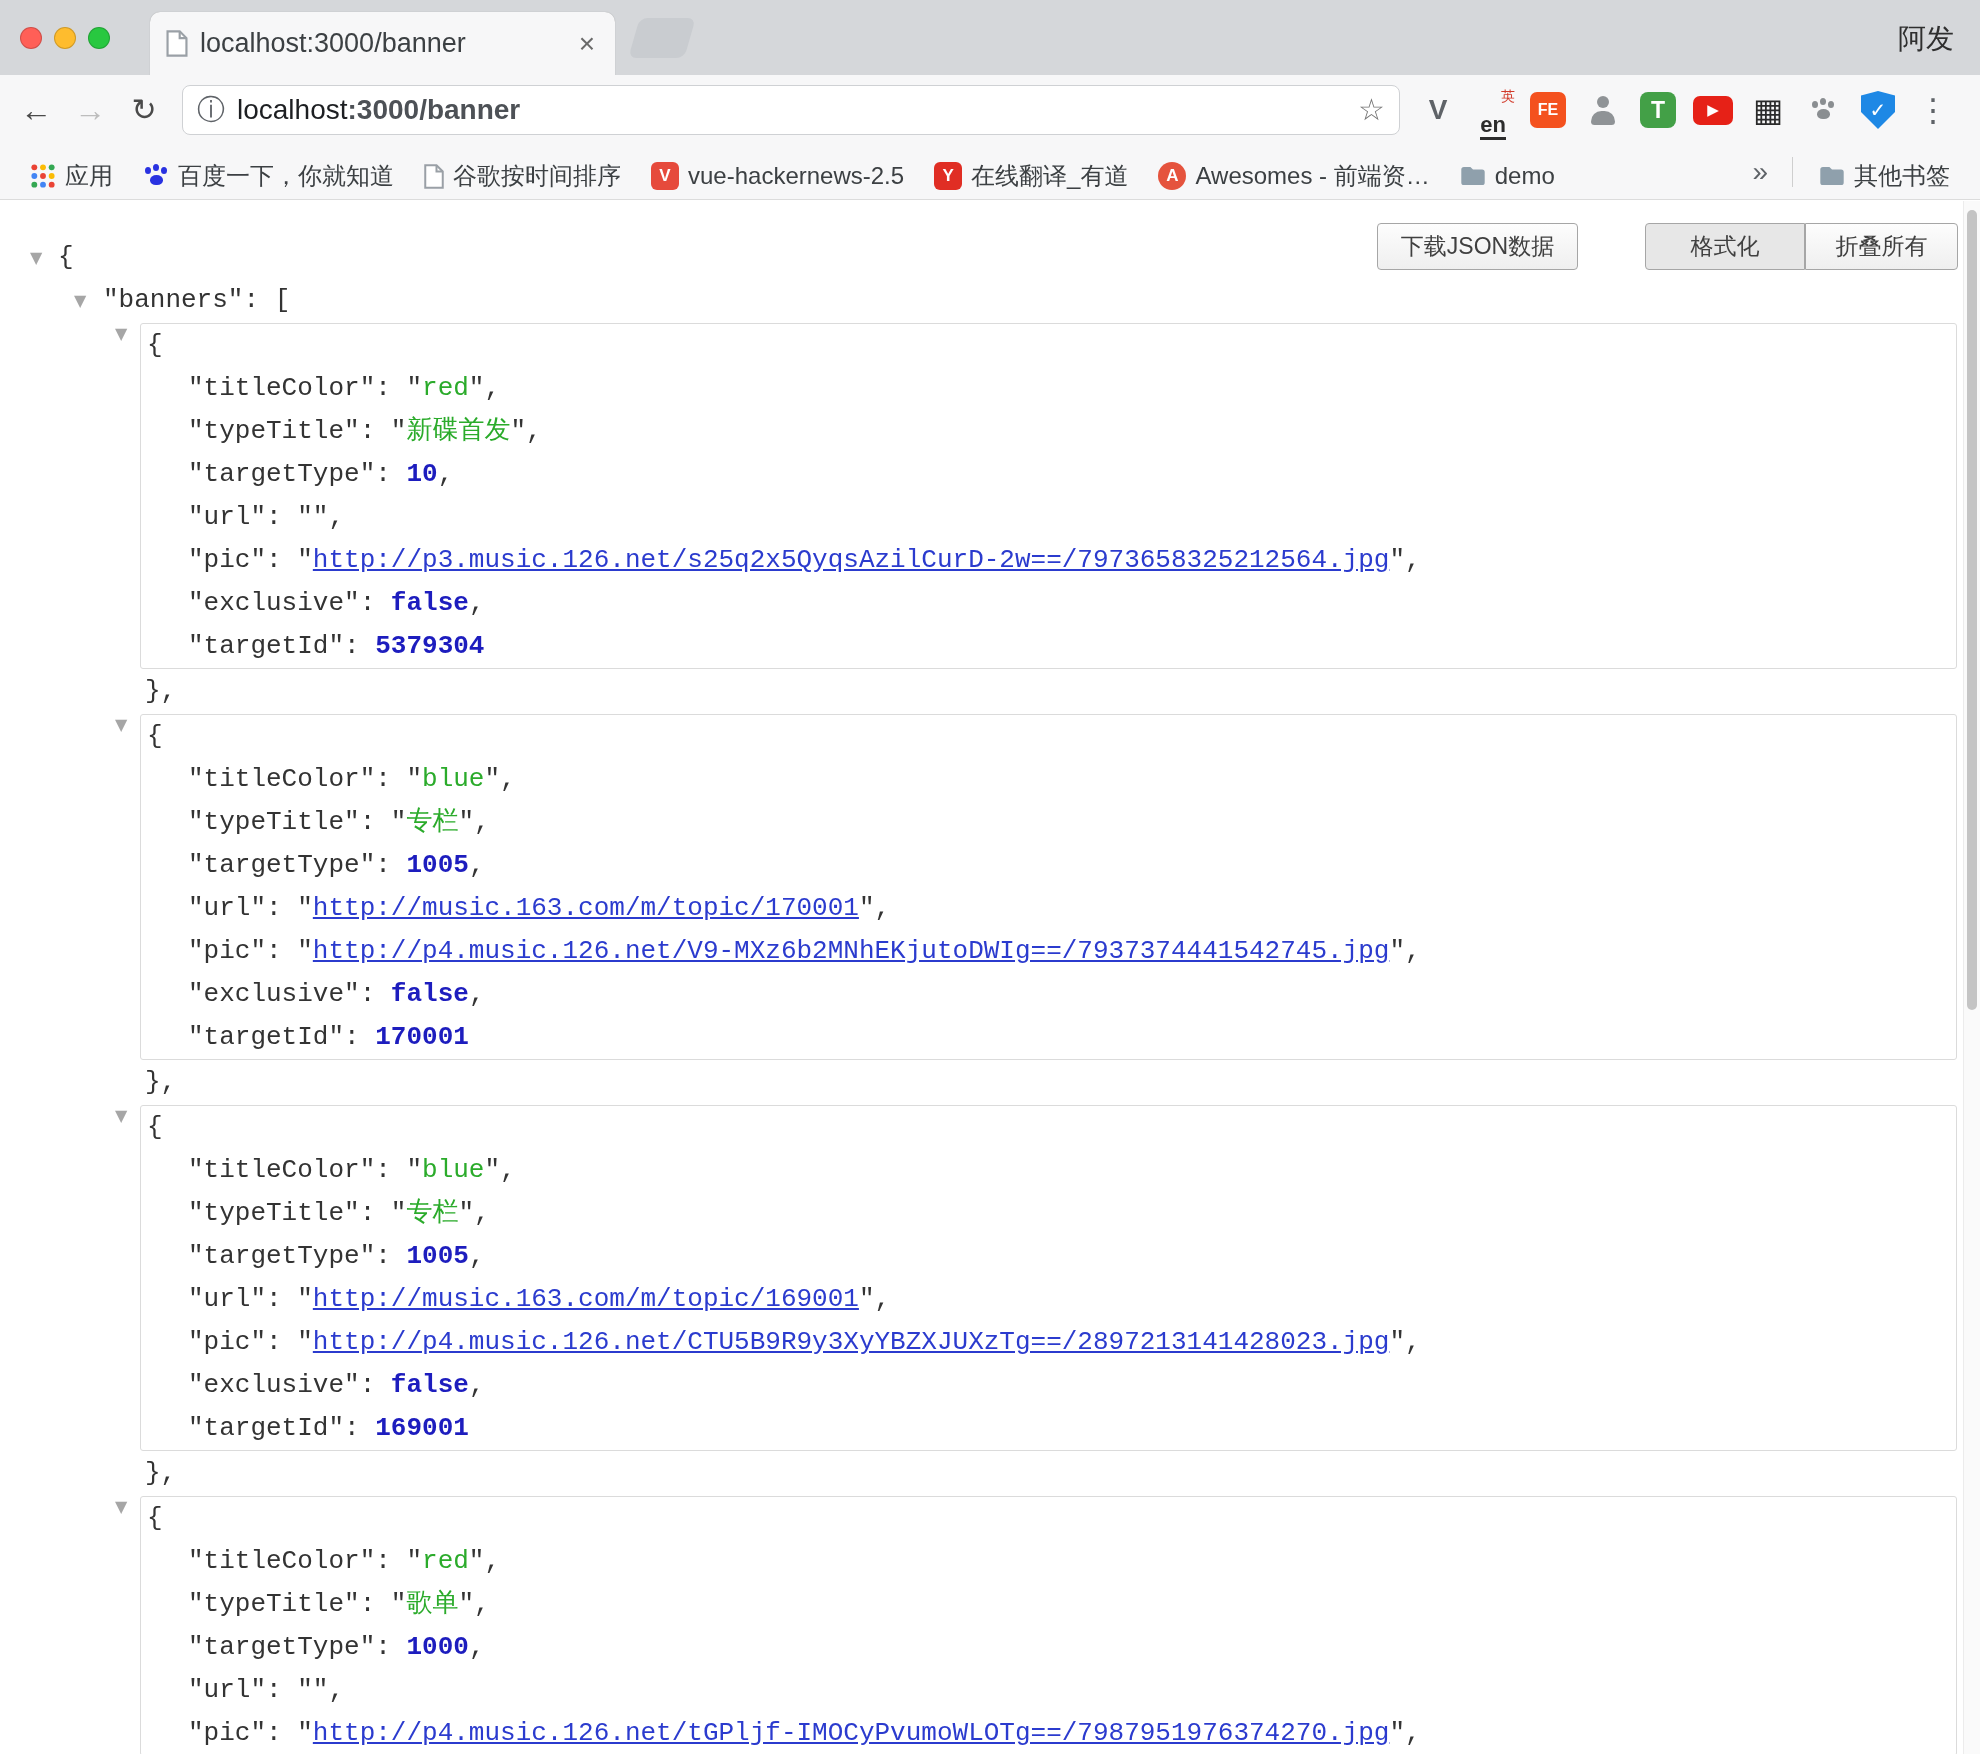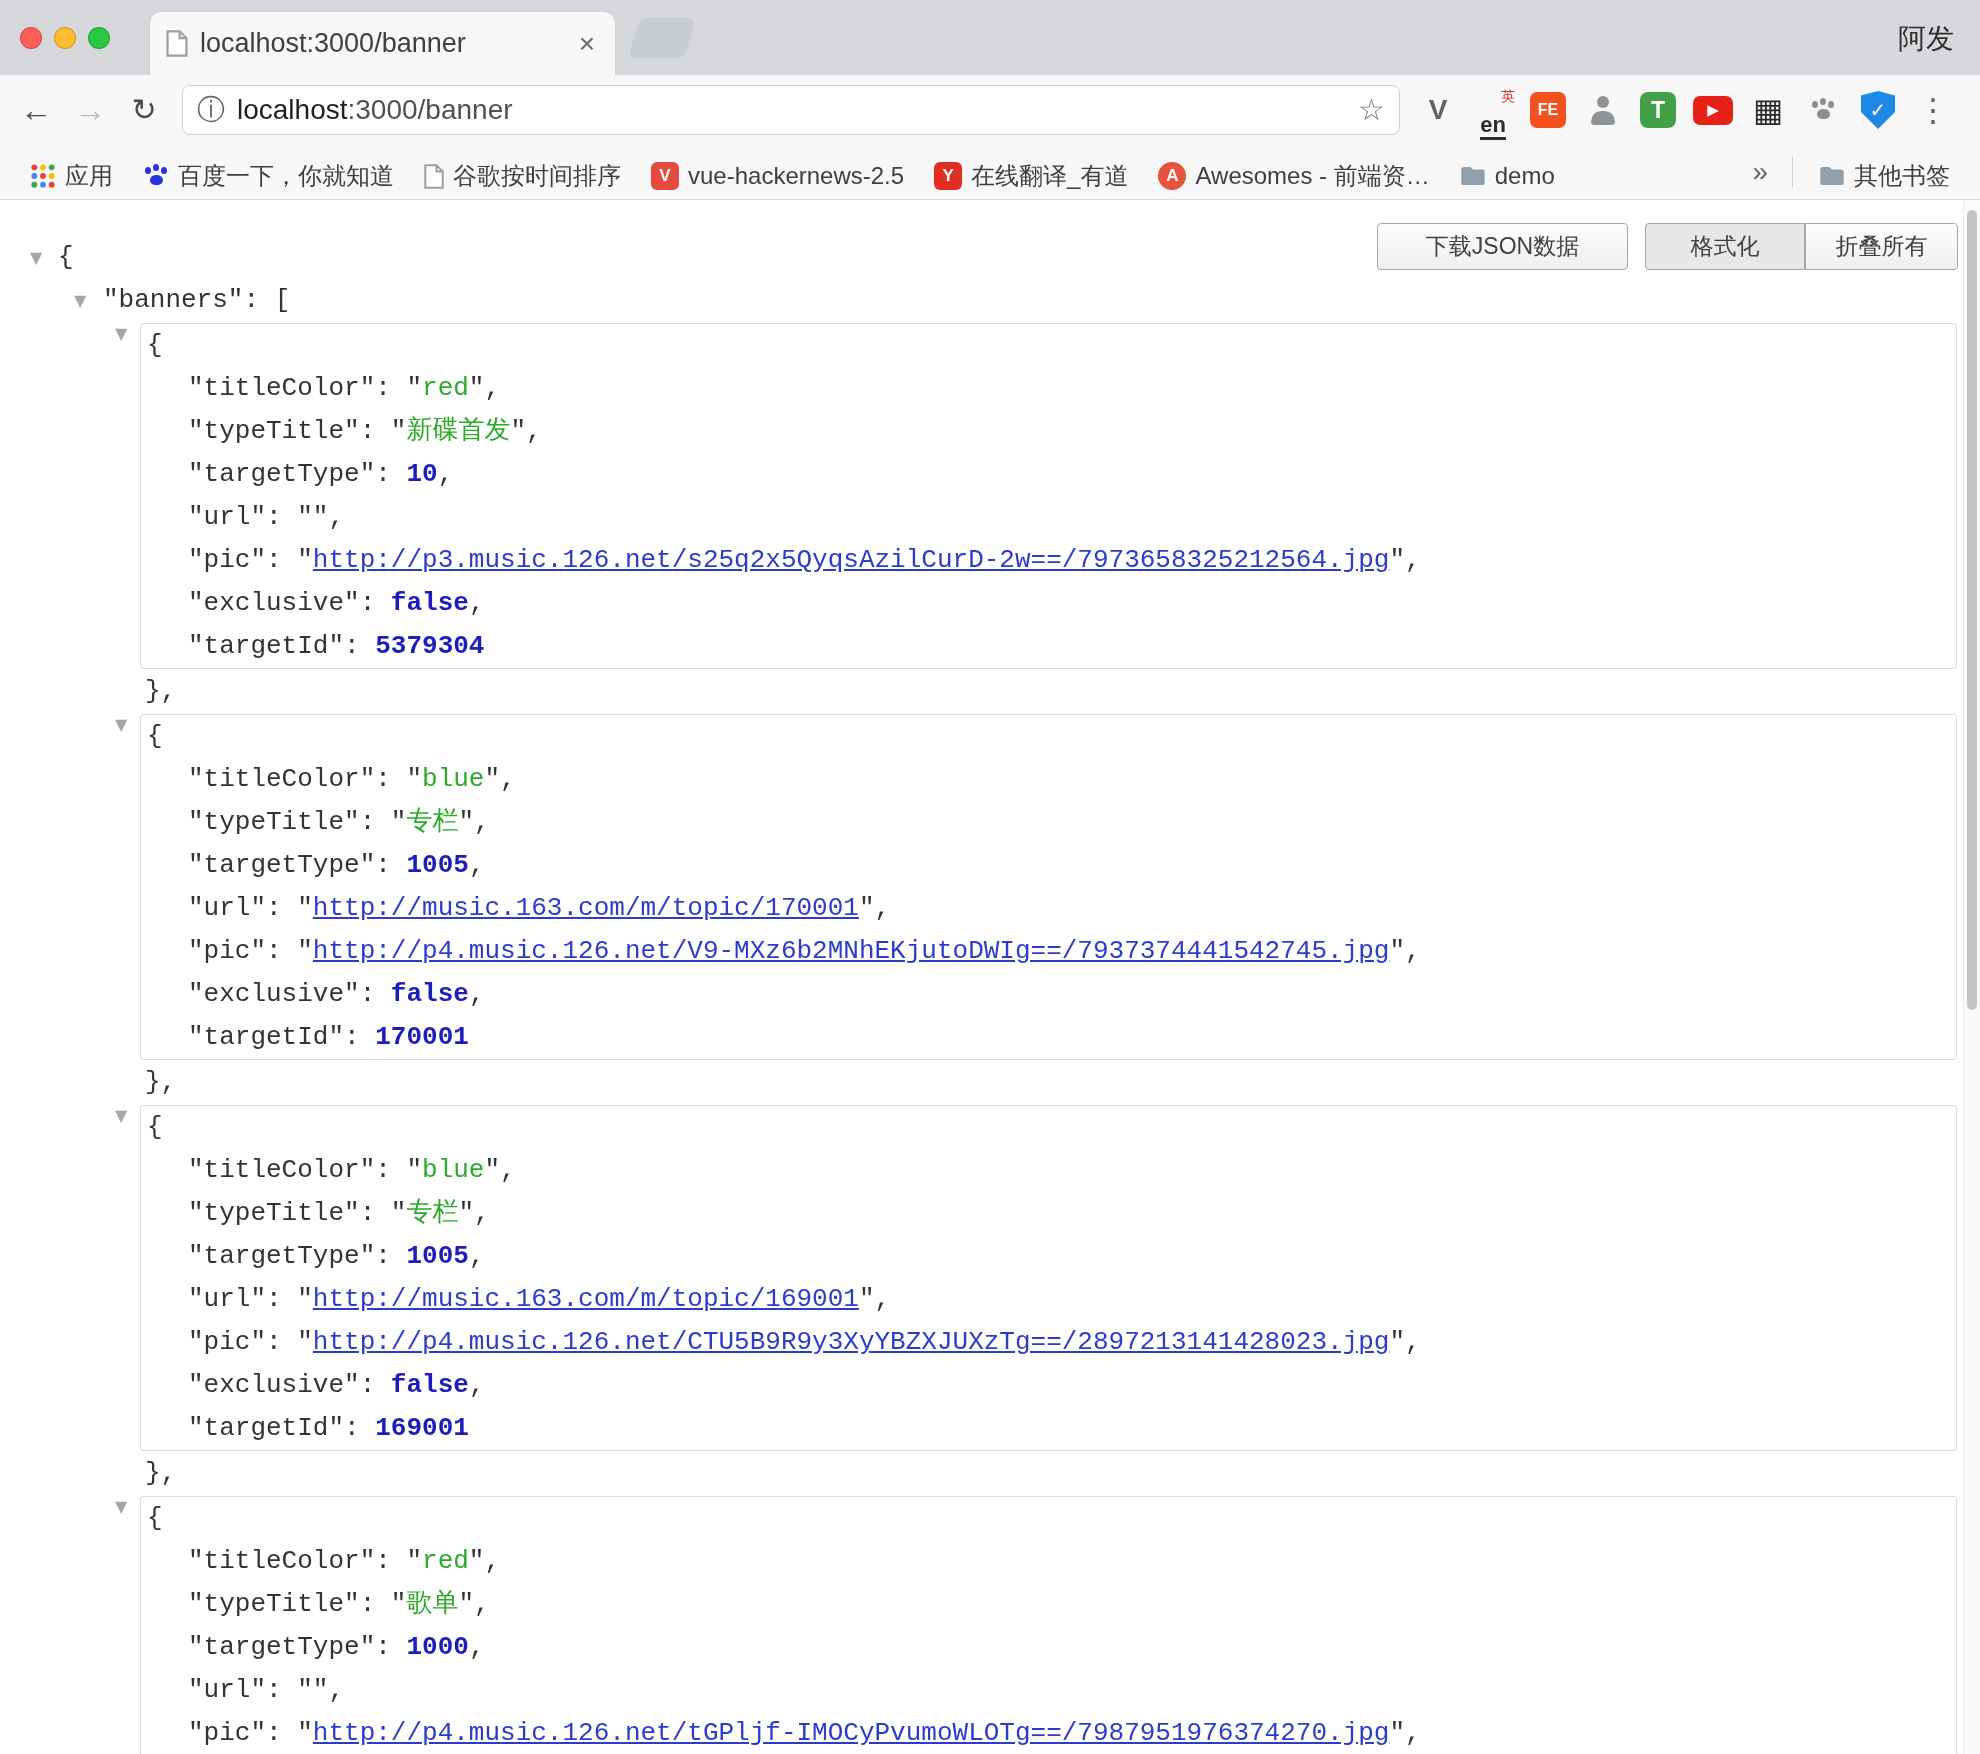--- a/index.html
+++ b/index.html
@@ -26,21 +26,21 @@
   
   .toolbar{position:absolute;left:0;top:75px;width:1980px;height:70px;background:#f7f7f8;
            display:flex;align-items:center;padding:0 16px;box-sizing:border-box;}
   .nav{width:40px;text-align:center;font-size:32px;line-height:1;margin-right:14px;cursor:default;}
   .nav.back{color:#4a4a4a;} .nav.fwd{color:#bdbdbd;} .nav.reload{color:#4a4a4a;font-size:30px;}
   .omnibox{width:1218px;height:50px;background:#fff;border:1px solid #cfd1d4;border-radius:8px;
            display:flex;align-items:center;padding:0 14px;box-sizing:border-box;position:relative;margin-left:4px;}
   .info-ic{font-size:28px;color:#5f6368;margin-right:12px;line-height:1;}
   .url{font-size:28px;white-space:nowrap;}
   .url .host{color:#1d1f22;text-align:center;}
-  .url .rest{color:#4d5156;}
+  .url .rest{color:#4d5156;font-weight:bold;}
   .star{position:absolute;right:14px;font-size:30px;color:#757575;line-height:1;}
   .extrow{display:flex;align-items:center;gap:11px;margin-left:16px;}
   .ext{width:44px;height:44px;display:flex;align-items:center;justify-content:center;}
   .ext-v .g{font-size:28px;font-weight:bold;color:#5f6368;}
   .ext-en{position:relative;}
   .ext-en .g{font-size:22px;font-weight:bold;color:#2c2c2c;border-bottom:3px solid #2c2c2c;line-height:1.05;margin-top:33px;}
   .ext-en .badge{position:absolute;top:0;right:0;font-size:14px;color:#d23a2a;}
   .fe{background:#f4511e;color:#fff;width:36px;height:36px;border-radius:7px;display:flex;align-items:center;justify-content:center;font-size:16px;font-weight:bold;}
   .person{position:relative;width:36px;height:36px;display:inline-block;}
   .person::before{content:"";position:absolute;top:4px;left:12px;width:12px;height:12px;border-radius:50%;background:#8f9396;}
@@ -65,21 +65,21 @@
   .badge-ic{width:28px;height:28px;border-radius:6px;display:flex;align-items:center;justify-content:center;color:#fff;font-size:17px;font-weight:bold;}
   .badge-v{background:#e64a3c;} .badge-y{background:#e02e24;} .badge-a{background:#e5533d;border-radius:50%;}
   .chev{margin-left:auto;font-size:28px;color:#5f6368;padding:0 10px;}
   .bm-divider{width:1px;height:30px;background:#cfcfcf;margin:0 8px;}
 
   
   .content{position:absolute;left:0;top:201px;width:1980px;height:1553px;background:#fff;overflow:hidden;}
   .btn{position:absolute;top:22px;height:47px;box-sizing:border-box;border:1px solid #a6a6a6;border-radius:4px;
        background:linear-gradient(#fdfdfd,#efefef);font-size:23px;color:#404040;
        display:flex;align-items:center;justify-content:center;font-family:"Liberation Sans",sans-serif;}
-  .btn-download{left:1377px;width:251px;}
+  .btn-download{left:1377px;width:201px;}
   .seg{position:absolute;left:1645px;top:22px;display:flex;border-radius:18px;}
   .seg .btn-seg{height:47px;box-sizing:border-box;border:1px solid #a6a6a6;font-size:23px;color:#404040;
        display:flex;align-items:center;justify-content:center;}
   .btn-format{width:160px;background:#e7e7e7;border-radius:4px 0 0 4px;}
   .btn-collapse{width:153px;background:linear-gradient(#fdfdfd,#efefef);border-left:none;border-radius:0 4px 4px 0;}
 
   
   .jtree{margin-top:35px;font-family:"Liberation Mono",monospace;font-size:26px;color:#333;}
   .jline{height:43px;line-height:43px;white-space:pre;position:relative;}
   .jline.root1{padding-left:58px;}

